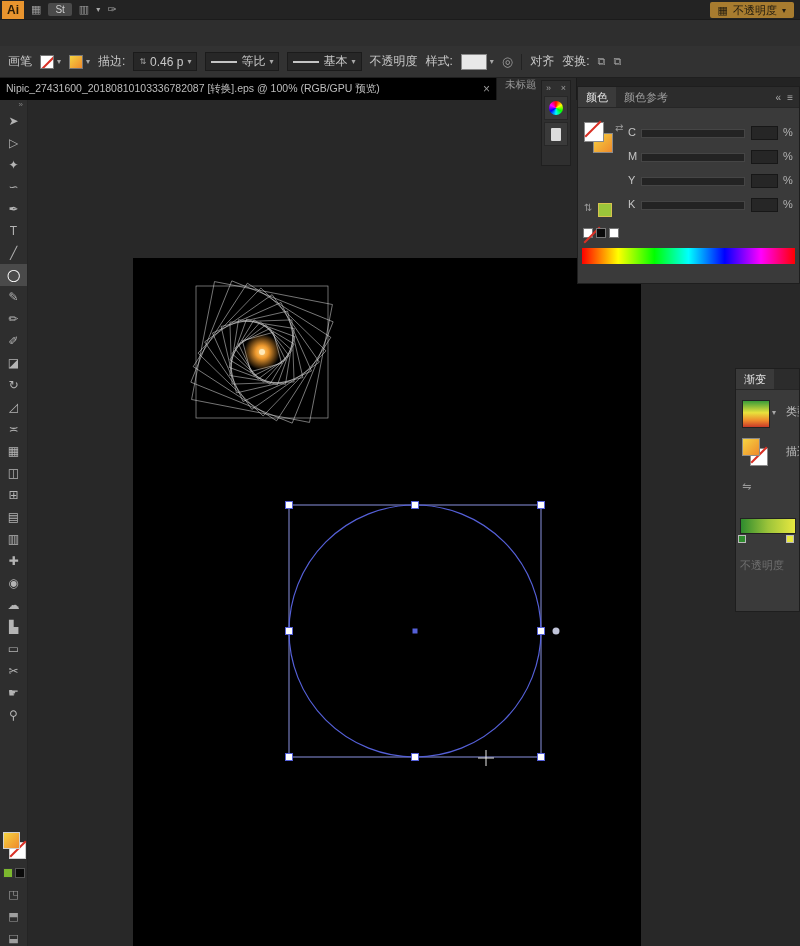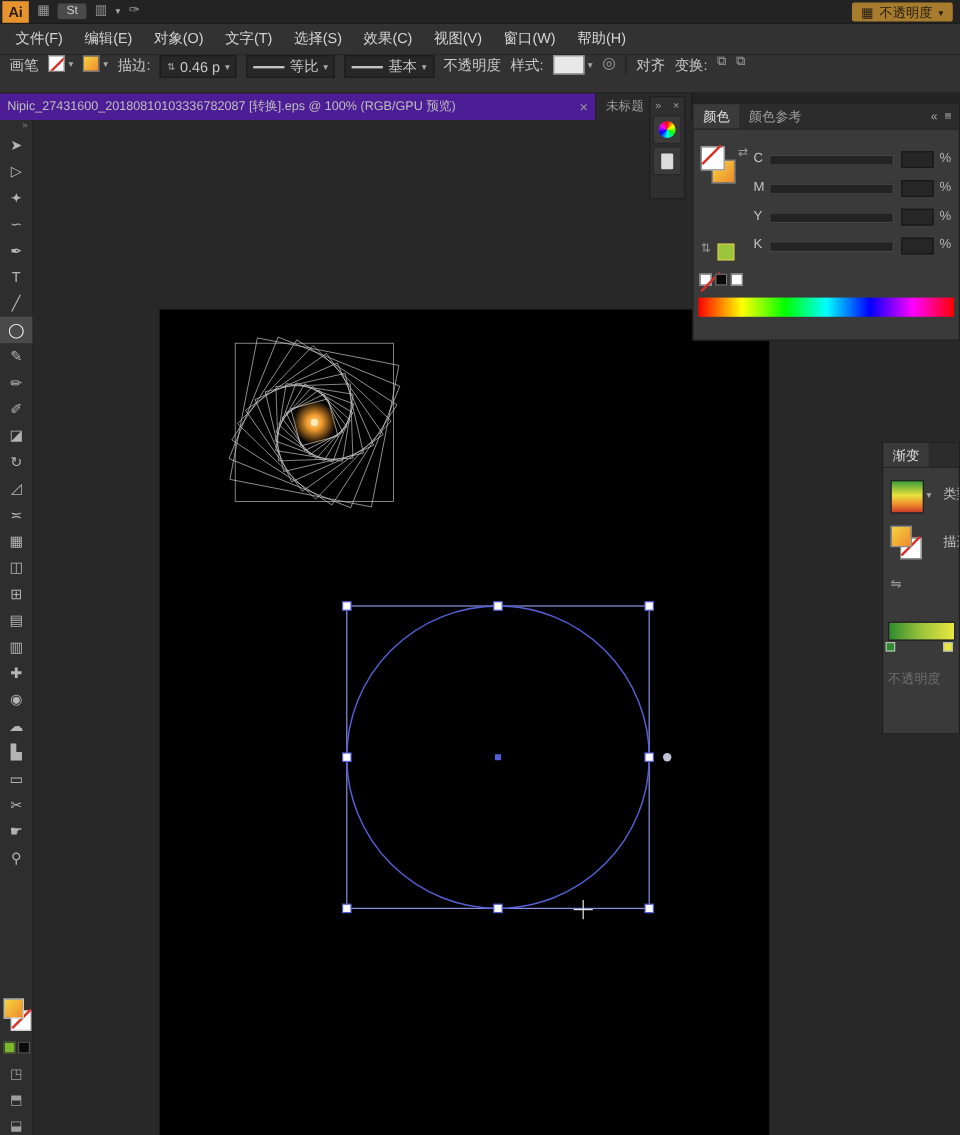--- a/index.html
+++ b/index.html
@@ -12,38 +12,38 @@
            display:flex;align-items:center;justify-content:center;}
   .tb-ic{color:#9a9a9a;font-size:11px;line-height:1;}
   .st-badge{background:#4a4a4a;color:#cfcfcf;font-size:10px;padding:1px 7px;border-radius:2px;}
   .workspace-btn{position:absolute;right:6px;top:2px;height:16px;padding:0 8px;display:flex;align-items:center;gap:5px;
                  background:#a87c2f;color:#221c10;font-size:11px;border-radius:2px;}
   .menubar{position:absolute;left:0;top:20px;width:800px;height:26px;background:#323232;
            display:flex;align-items:center;padding-left:4px;box-sizing:border-box;border-bottom:1px solid #262626;}
   .menu-item{padding:0 9px;color:#d4d4d4;height:26px;display:flex;align-items:center;}
   
   .controlbar{position:absolute;left:0;top:46px;width:800px;height:32px;background:#323232;
-              display:flex;align-items:flex-start;gap:8px;padding-left:8px;box-sizing:border-box;border-bottom:1px solid #1f1f1f;}
+              display:flex;align-items:center;gap:8px;padding-left:8px;box-sizing:border-box;border-bottom:1px solid #1f1f1f;}
   .ctl-label{color:#c8c8c8;white-space:nowrap;}
   .swatch-sm{width:14px;height:14px;border:1px solid #777;background:#fff;position:relative;overflow:hidden;box-sizing:border-box;}
   .none-slash::after{content:"";position:absolute;left:-3px;top:5px;width:22px;height:2px;background:#d93025;transform:rotate(-45deg);}
   .grad-swatch{background:linear-gradient(135deg,#f5d441,#ef8a2c);}
   .dd{font-size:8px;color:#a8a8a8;}
   .ctl-box{display:flex;align-items:center;gap:4px;background:#272727;border:1px solid #1b1b1b;height:19px;padding:0 5px;box-sizing:border-box;}
   .line-chip{display:inline-block;width:26px;height:2px;background:#c4c4c4;}
   .style-chip{width:24px;height:14px;background:#e8e8e8;border:1px solid #888;}
   .vdiv{width:1px;height:16px;background:#222;}
   
   .tabbar{position:absolute;left:0;top:78px;width:800px;height:22px;background:#232323;}
-  .doc-tab{position:absolute;left:0;top:0;height:22px;width:497px;background:#4c1d95;border-right:1px solid #1a1a1a;
+  .doc-tab{position:absolute;left:0;top:0;height:22px;width:497px;background:#000000;border-right:1px solid #1a1a1a;
            display:flex;align-items:center;padding:0 6px;box-sizing:border-box;}
   .doc-title{font-size:10.5px;color:#bdbdbd;white-space:nowrap;overflow:hidden;flex:1;}
   .tab-close{color:#999;margin-left:6px;font-size:12px;}
   .second-tab{position:absolute;left:497px;top:0;height:22px;width:80px;background:#2a2a2a;color:#9a9a9a;
-              font-size:10.5px;display:flex;align-items:center;padding:0 8px;box-sizing:border-box;border-right:1px solid #1a1a1a;}
+              font-size:10.5px;display:flex;padding:0 8px;box-sizing:border-box;border-right:1px solid #1a1a1a;}
   
   .toolbar{position:absolute;left:0;top:100px;width:27px;height:846px;background:#2e2e2e;border-right:1px solid #242424;z-index:4;}
   .tools-head{height:10px;font-size:8px;color:#808080;text-align:right;padding-right:4px;line-height:10px;}
   .tool{width:27px;height:22px;display:flex;align-items:center;justify-content:center;color:#b4b4b4;font-size:12px;box-sizing:border-box;}
   .tool.selected{background:#4a4a4a;color:#ffffff;}
   .tb-fill{position:absolute;left:3px;top:732px;width:15px;height:15px;background:linear-gradient(135deg,#f5d441,#ef8a2c);
            border:1px solid #cfcfcf;z-index:2;}
   .tb-stroke{position:absolute;left:9px;top:742px;width:15px;height:15px;background:#fff;border:1px solid #cfcfcf;z-index:1;}
   .mini-sw{position:absolute;width:10px;height:10px;box-sizing:border-box;}
   .tb-modeicon{position:absolute;left:0;width:27px;text-align:center;color:#9f9f9f;font-size:11px;}
@@ -86,31 +86,20 @@
     <span class="tb-ic">▥</span>
     <span class="dd">▾</span>
     <span class="tb-ic">✑</span>
     <div class="workspace-btn">
       <span>▦</span>
       <span>不透明度</span>
       <span class="dd" style="color:#221c10;">▾</span>
     </div>
   </div>
 
-  <div class="menubar" id="menubar">
-      <div class="menu-item">文件(F)</div>
-      <div class="menu-item">编辑(E)</div>
-      <div class="menu-item">对象(O)</div>
-      <div class="menu-item">文字(T)</div>
-      <div class="menu-item">选择(S)</div>
-      <div class="menu-item">效果(C)</div>
-      <div class="menu-item">视图(V)</div>
-      <div class="menu-item">窗口(W)</div>
-      <div class="menu-item">帮助(H)</div>
-    </div>
 
   <div class="controlbar">
     <span class="ctl-label">画笔</span>
     <span style="display:flex;align-items:center;gap:3px;">
       <span class="swatch-sm none-slash"></span>
       <span class="dd">▾</span>
     </span>
     <span style="display:flex;align-items:center;gap:3px;">
       <span class="swatch-sm grad-swatch"></span>
       <span class="dd">▾</span>

